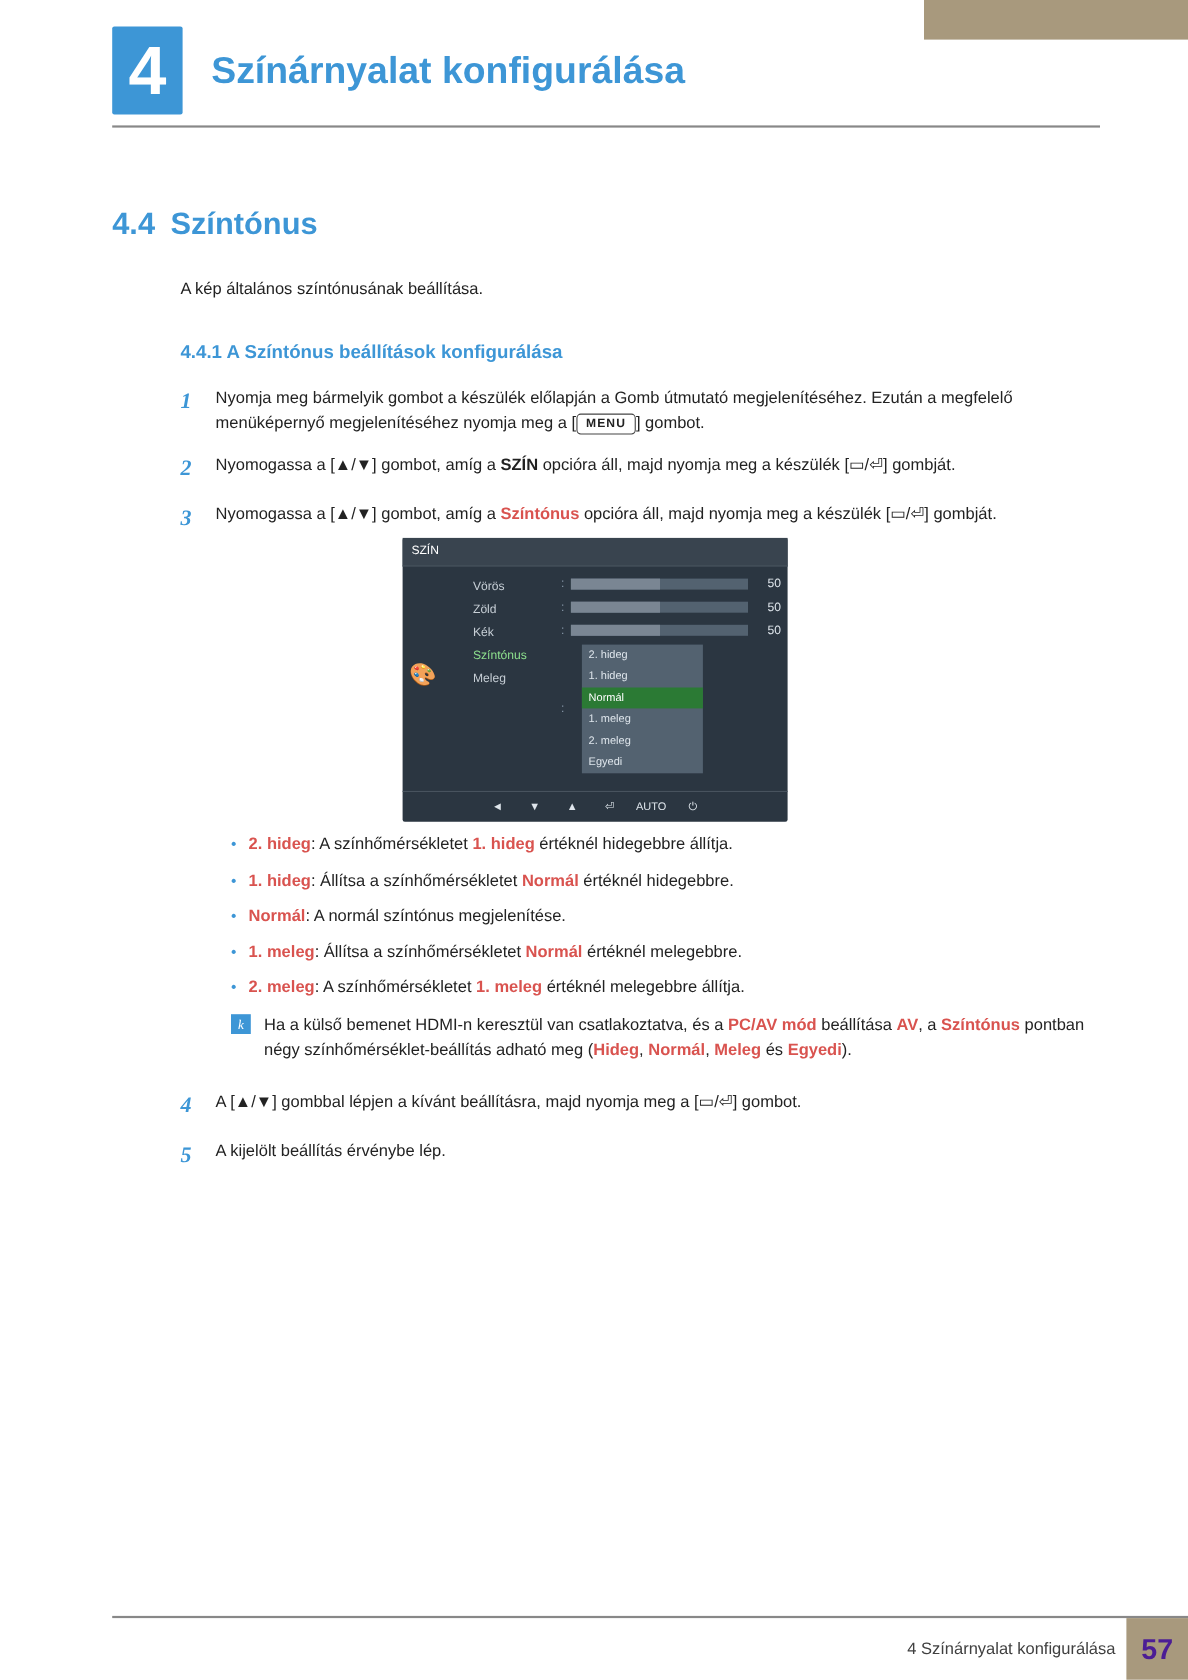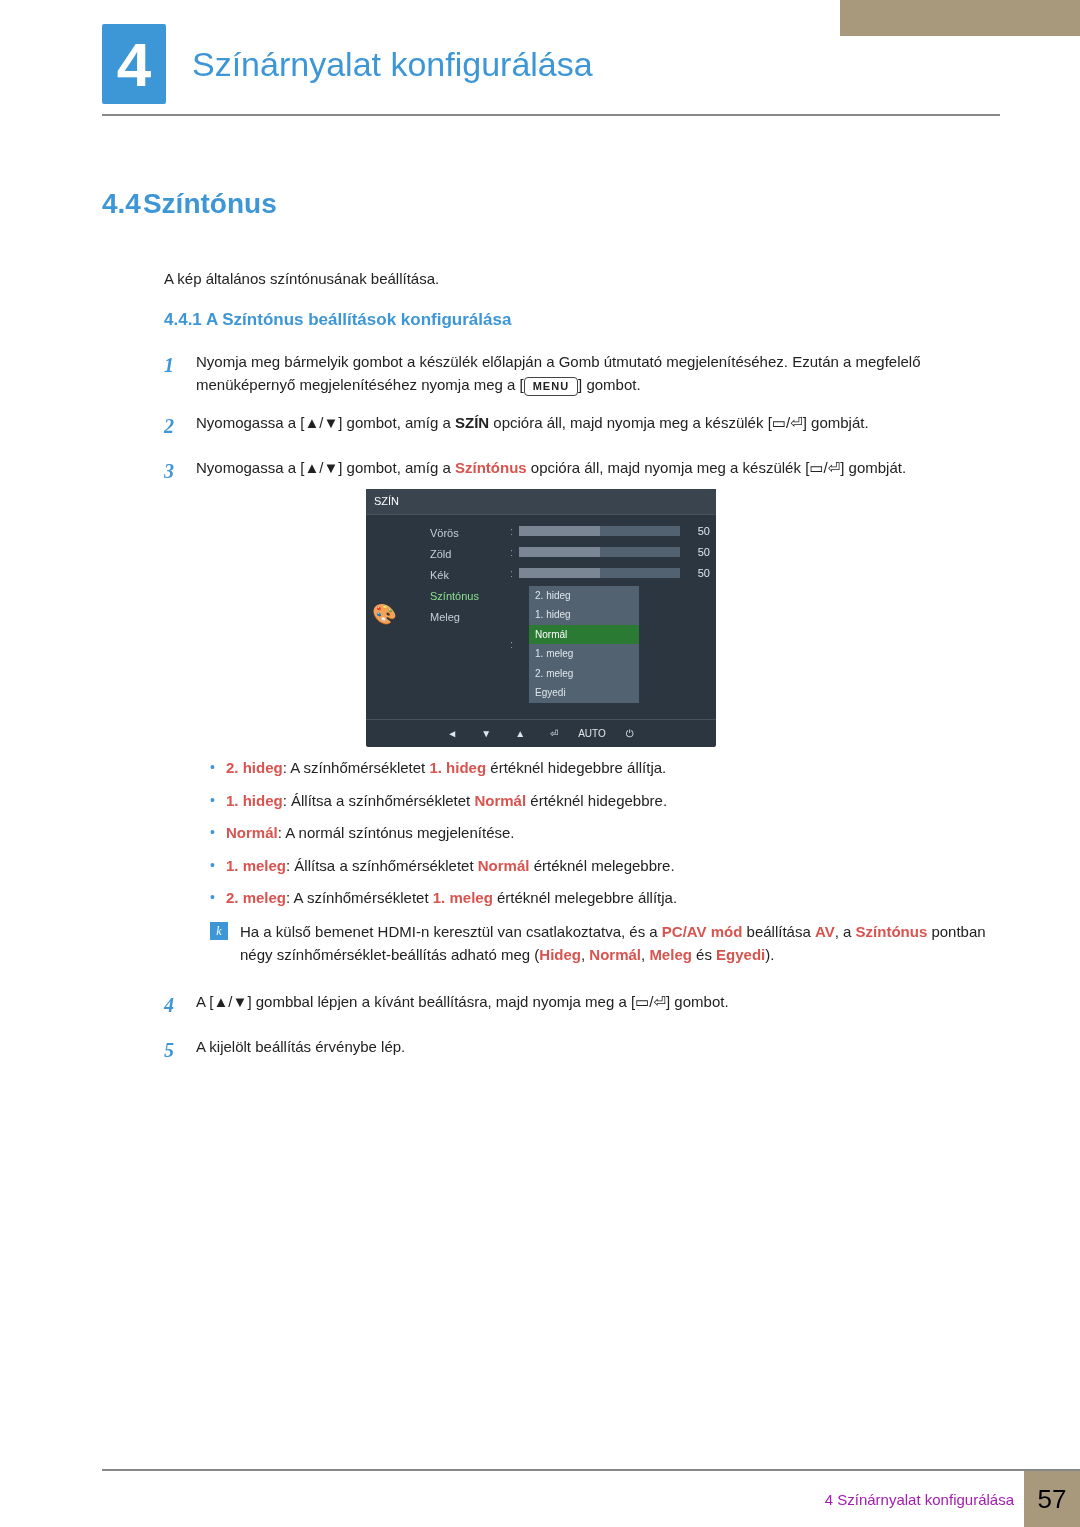--- a/index.html
+++ b/index.html
@@ -30,45 +30,44 @@
     font-size: 62px;
     font-weight: bold;
     display: flex;
     align-items: center;
     justify-content: center;
     border-radius: 2px;
   }
   .chapter-title {
     color: #3d96d6;
     font-size: 34px;
-    font-weight: 400;
+    font-weight: 700;
     margin-left: 26px;
   }
   .rule {
     position: absolute;
     left: 102px; right: 80px;
     top: 114px;
     height: 2px;
     background: #888;
   }
   .section-head {
     position: absolute;
     top: 188px; left: 102px;
     display: flex;
-    gap: 2px;
+    gap: 14px;
     color: #3d96d6;
     font-size: 28px;
     font-weight: bold;
   }
   .intro {
     position: absolute;
     top: 254px; left: 164px;
     font-size: 15px;
     color: #222;
-    margin-top: 16px;
   }
   .subsection-head {
     position: absolute;
     top: 310px; left: 164px;
     color: #3d96d6;
     font-size: 17px;
     font-weight: bold;
   }
   .steps {
     position: absolute;
@@ -214,29 +213,29 @@
   }
   .footer-bar {
     position: absolute;
     right: 0; bottom: 0;
     height: 56px;
     display: flex;
     align-items: center;
   }
   .footer-text {
     font-size: 15px;
-    color: #a21caf;
+    color: #404040;
     padding-right: 10px;
   }
   .footer-page {
     width: 56px; height: 56px;
     background: #a8997d;
-    color: #000000;
+    color: #4c1d95;
     font-size: 26px;
-    font-weight: normal;
+    font-weight: bold;
     display: flex;
     align-items: center;
     justify-content: center;
   }
 
   .sym {
     font-family: "Segoe UI Symbol", "Apple Symbols", sans-serif;
   }
 </style>
 </head>

